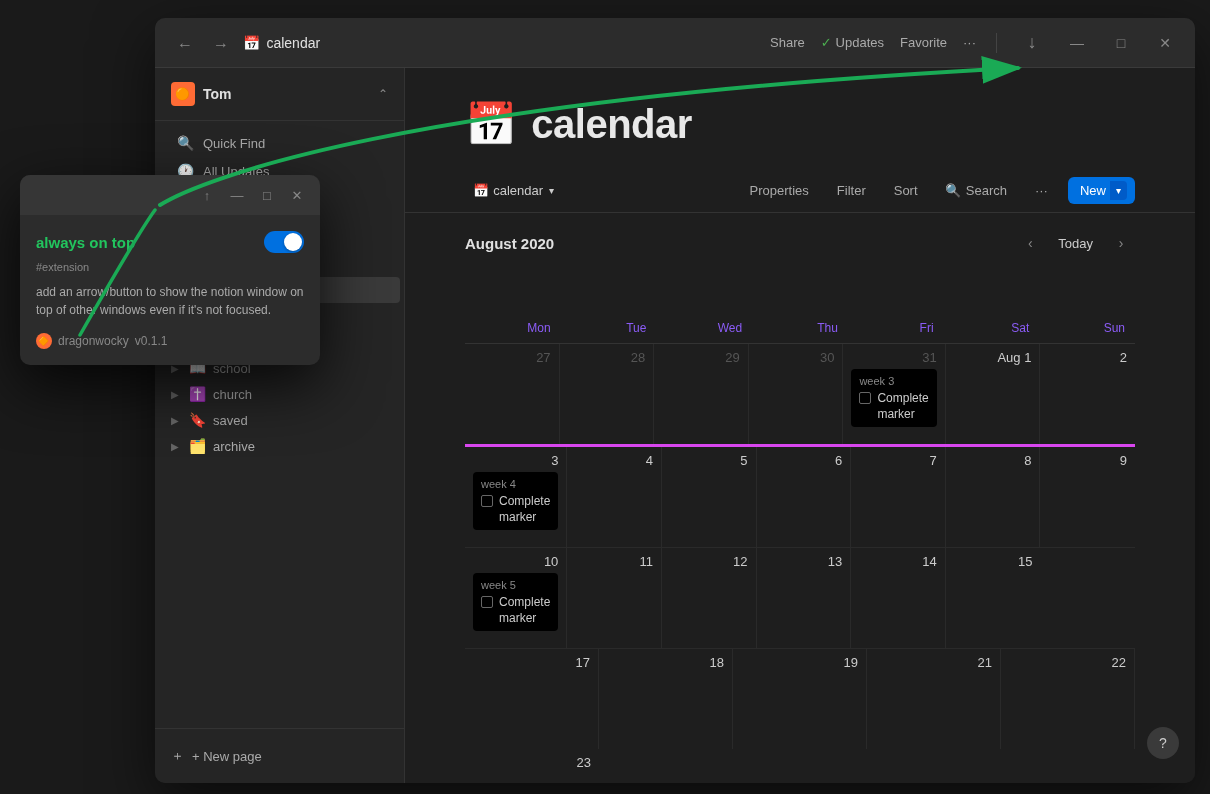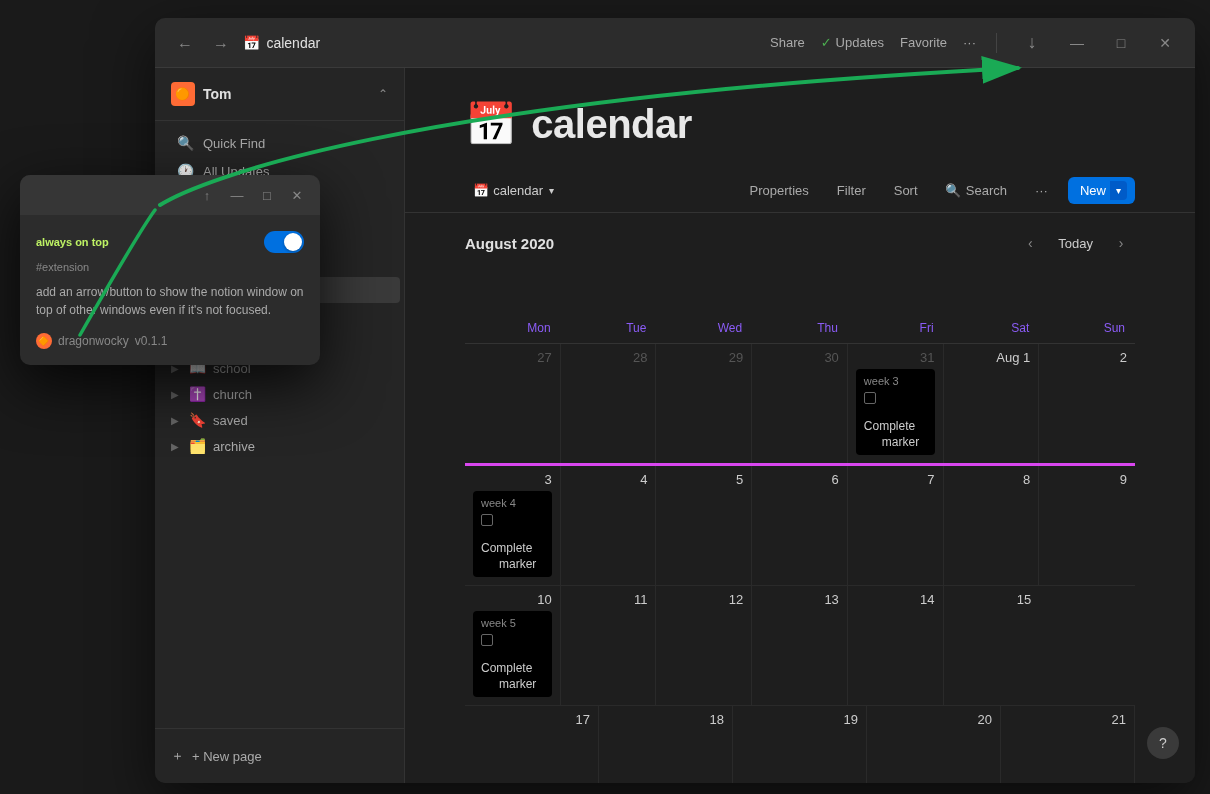--- a/index.html
+++ b/index.html
@@ -337,23 +337,22 @@
       font-weight: 500;
     }
     .week-label {
       font-size: 11px;
       color: #888;
       margin-bottom: 4px;
     }
     .week-task {
       display: flex;
       align-items: flex-start;
-      gap: 15px;
+      gap: 6px;
       margin-bottom: 2px;
-      flex-direction: column;
     }
     .task-checkbox {
       width: 12px;
       height: 12px;
       border: 1px solid #666;
       border-radius: 2px;
       margin-top: 1px;
       flex-shrink: 0;
     }
     .task-text {
@@ -396,23 +395,23 @@
     .ext-body {
       padding: 16px;
     }
     .ext-feature-row {
       display: flex;
       align-items: center;
       justify-content: space-between;
       margin-bottom: 8px;
     }
     .ext-feature-name {
-      font-size: 11px;
+      font-size: 15px;
       font-weight: 600;
-      color: #bef264;
+      color: #22c55e;
     }
     .ext-tag {
       font-size: 11px;
       color: #888;
       margin-bottom: 10px;
     }
     .ext-description {
       font-size: 12px;
       color: #aaa;
       line-height: 1.5;
@@ -775,23 +774,20 @@
           <div class="cal-cell current-month">
             <div class="cal-date">17</div>
           </div>
           <div class="cal-cell current-month">
             <div class="cal-date">18</div>
           </div>
           <div class="cal-cell current-month">
             <div class="cal-date">19</div>
           </div>
           <div class="cal-cell current-month">
-            <div class="cal-date">20</div>
-          </div>
-          <div class="cal-cell current-month">
             <div class="cal-date">21</div>
           </div>
           <div class="cal-cell current-month">
             <div class="cal-date">22</div>
           </div>
           <div class="cal-cell current-month" style="border-right:none;">
             <div class="cal-date">23</div>
           </div>
         </div>
       </div>

